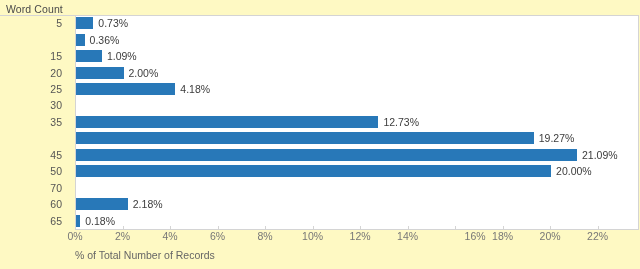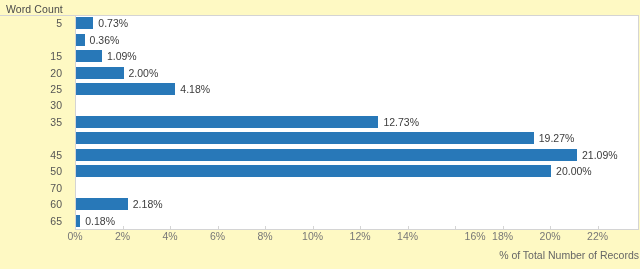--- a/index.html
+++ b/index.html
@@ -145,21 +145,21 @@
     top: -4px;
     width: 1px;
     height: 4px;
     background: #d4d4d4;
   }
   .xaxis-title {
     position: absolute;
     top: 249px;
     left: 75px;
     width: 564px;
-    text-align: right;
+    text-align: left;
     font-size: 10.5px;
     color: #666666;
     white-space: nowrap;
   }
 </style>
 </head>
 <body>
 
 <div id="chart-root">
 

